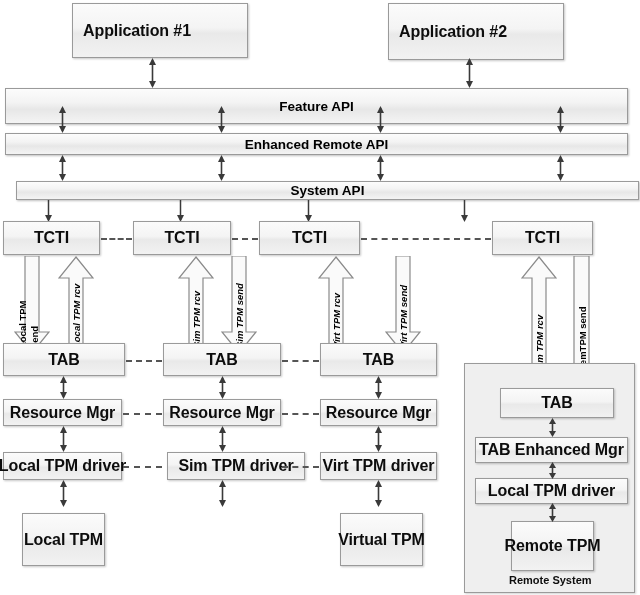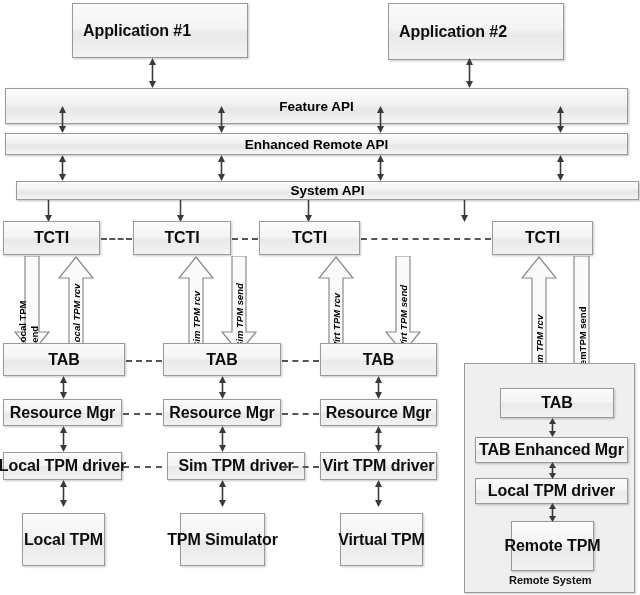--- a/index.html
+++ b/index.html
@@ -449,20 +449,17 @@
     <svg width="9" height="27" viewBox="0 0 9 27">
         <path d="M4.5 2 L4.5 25" stroke="#3a3a3a" stroke-width="1.6" fill="none"></path>
         <path d="M4.5 0 L8 7 L1 7 Z" fill="#3a3a3a"></path>
         <path d="M4.5 27 L8 20 L1 20 Z" fill="#3a3a3a"></path>
       </svg>
   </div>
 
   <div class="box" style="left:22px;top:513px;width:83px;height:53px;">
     <span>Local TPM</span>
   </div>
-  <div class="box" style="left:180px;top:513px;width:85px;height:53px;">
-    <span>TPM Simulator</span>
-  </div>
   <div class="box" style="left:340px;top:513px;width:83px;height:53px;">
     <span>Virtual TPM</span>
   </div>
 
 </div>
 
 </body></html>

